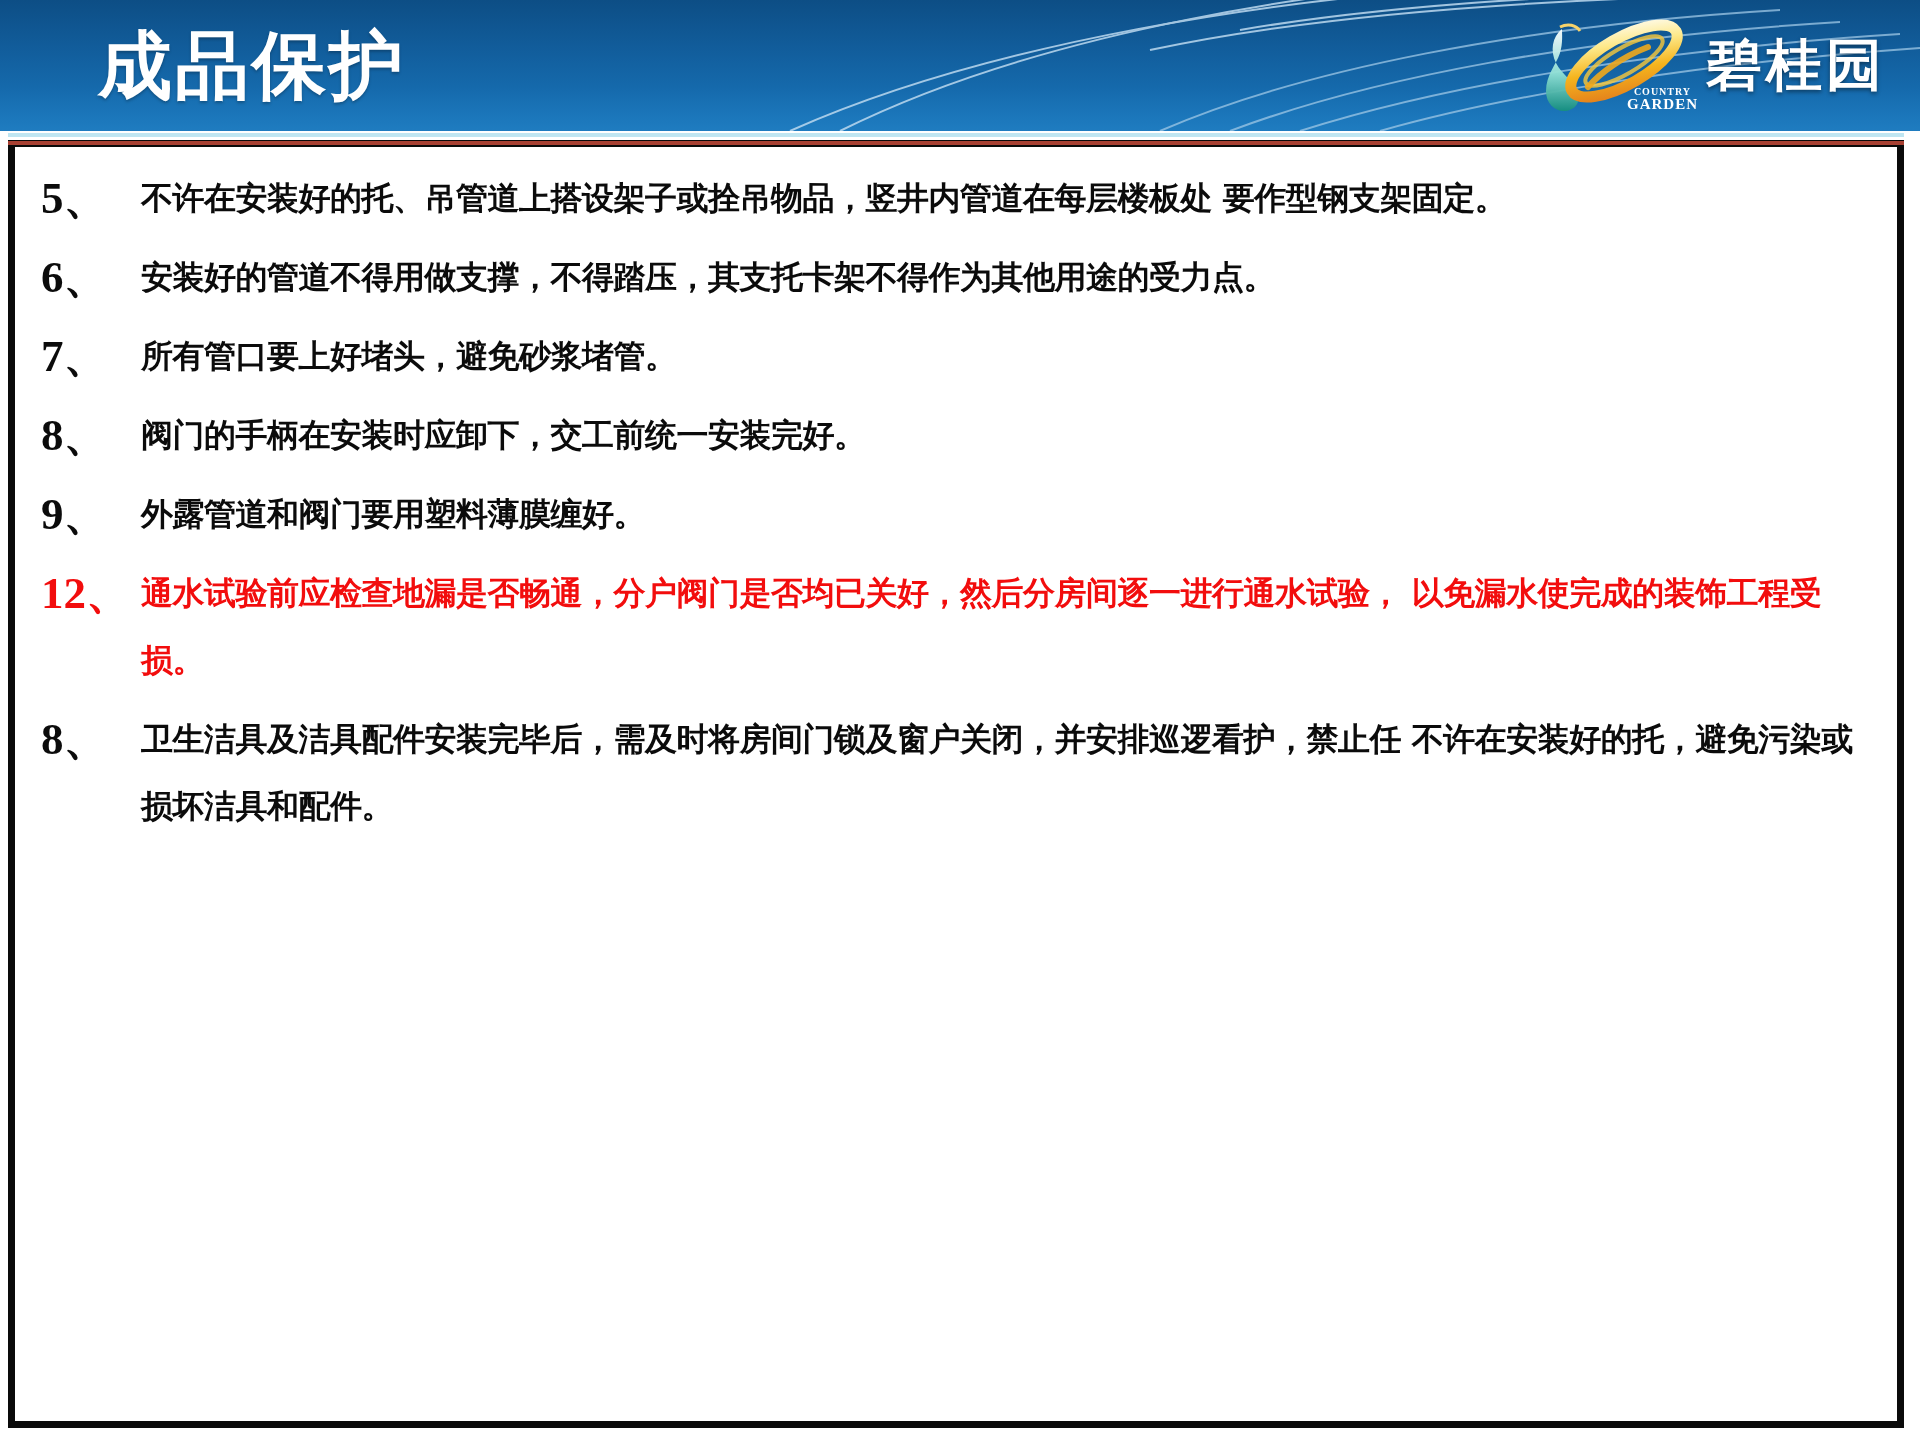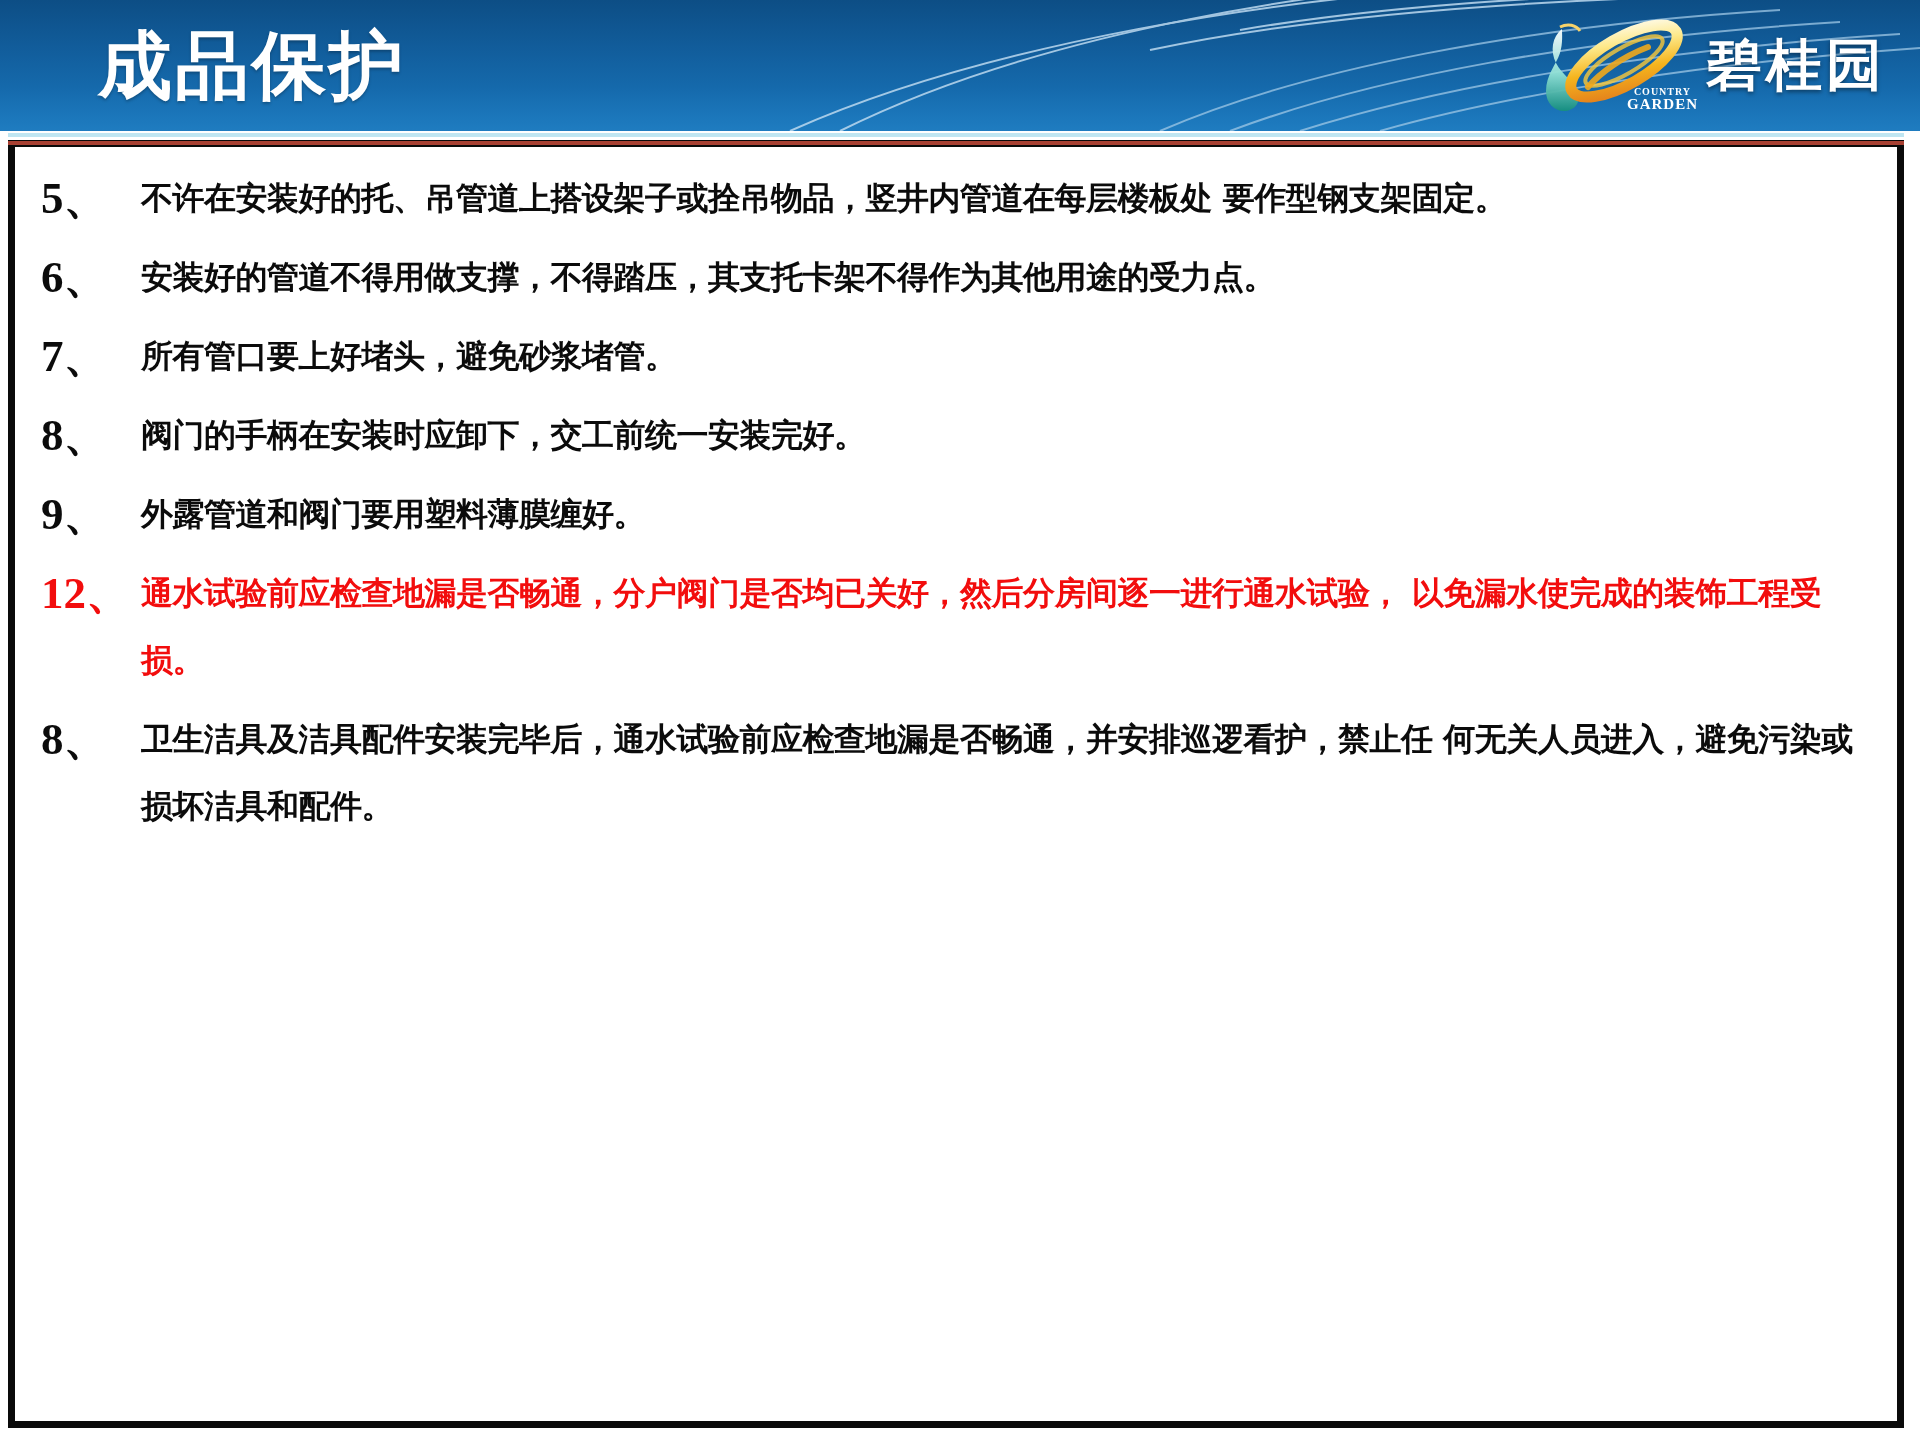--- a/index.html
+++ b/index.html
@@ -252,20 +252,20 @@
         <div class="item">
           <div class="item-num n1">9、</div>
           <div class="item-body">外露管道和阀门要用塑料薄膜缠好。</div>
         </div>
         <div class="item red">
           <div class="item-num n1">12、</div>
           <div class="item-body">通水试验前应检查地漏是否畅通，分户阀门是否均已关好，然后分房间逐一进行通水试验， 以免漏水使完成的装饰工程受损。</div>
         </div>
         <div class="item">
           <div class="item-num n1">8、</div>
-          <div class="item-body">卫生洁具及洁具配件安装完毕后，通水试验前应检查地漏是否畅通，并安排巡逻看护，禁止任 何无关人员进入，避免污染或损坏洁具和配件。</div>
+          <div class="item-body">卫生洁具及洁具配件安装完毕后，需及时将房间门锁及窗户关闭，并安排巡逻看护，禁止任 不许在安装好的托，避免污染或损坏洁具和配件。</div>
         </div>
       </div>
   </div>
 
   <div class="frame-redline"></div>
 
 </div>
 
 </body></html>

